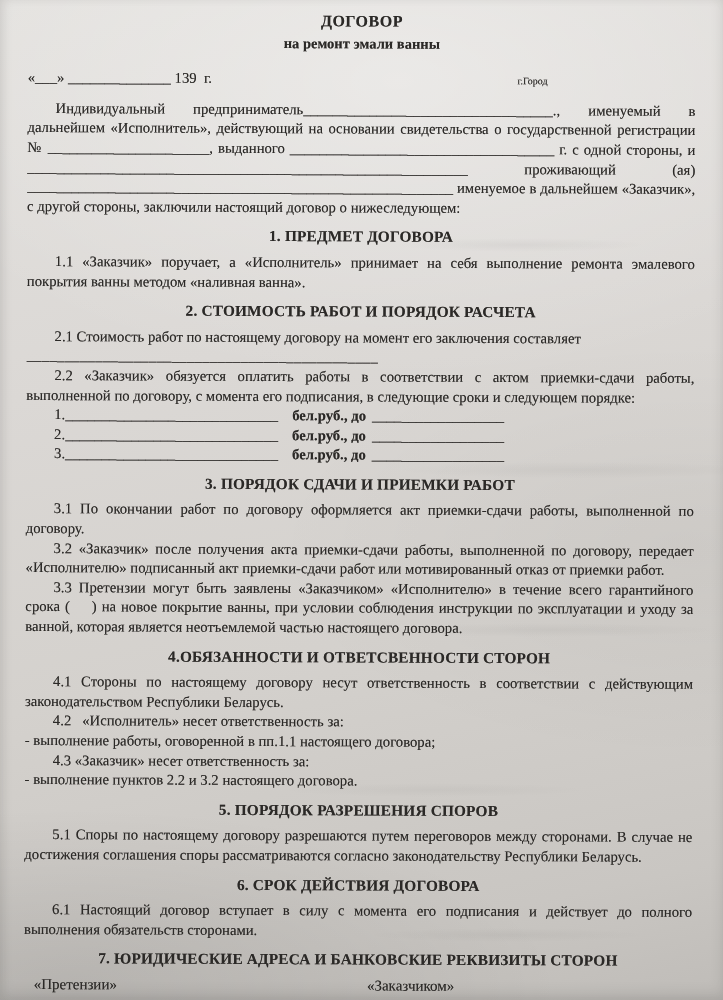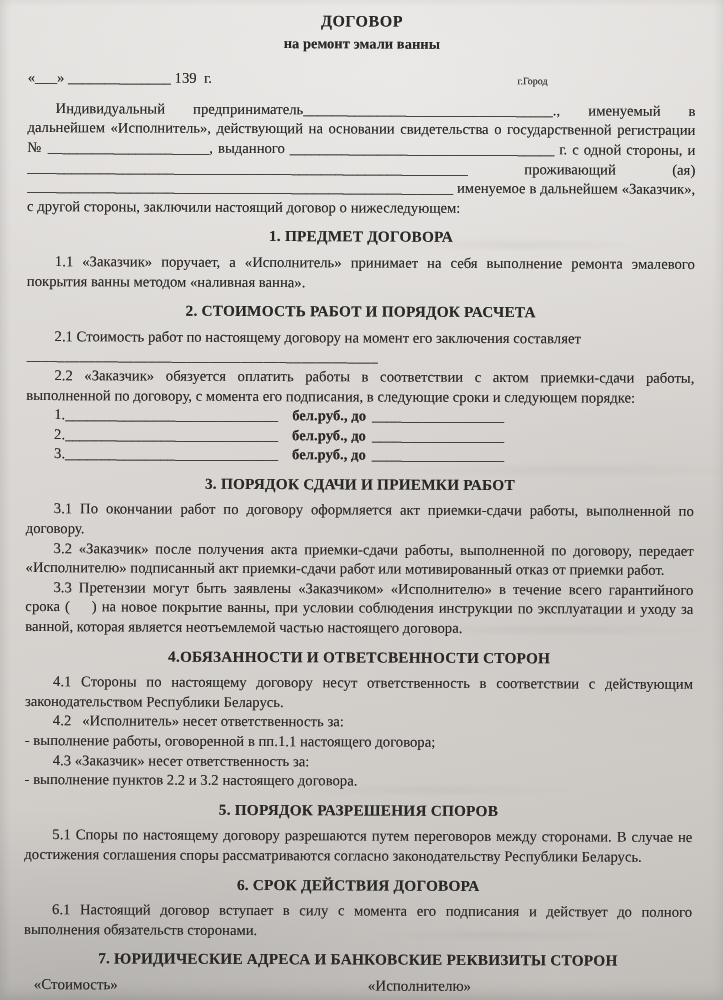--- a/index.html
+++ b/index.html
@@ -161,18 +161,18 @@
     <div>
       <div class="sec-heading">6. СРОК ДЕЙСТВИЯ ДОГОВОРА</div>
       <p class="body-par">6.1 Настоящий договор вступает в силу с момента его подписания и действует до полного выполнения обязательств сторонами.</p>
     </div>
 
     <div>
       <div class="sec-heading">7. ЮРИДИЧЕСКИЕ АДРЕСА И БАНКОВСКИЕ РЕКВИЗИТЫ СТОРОН</div>
     </div>
 
     <div class="footer-row">
-      <span class="customer">«Стоимость»</span>
-      <span class="contractor">«Исполнителю»</span>
+      <span class="customer">«Претензии»</span>
+      <span class="contractor">«Заказчиком»</span>
     </div>
 
   </div>
 </div>
 
 </body></html>

